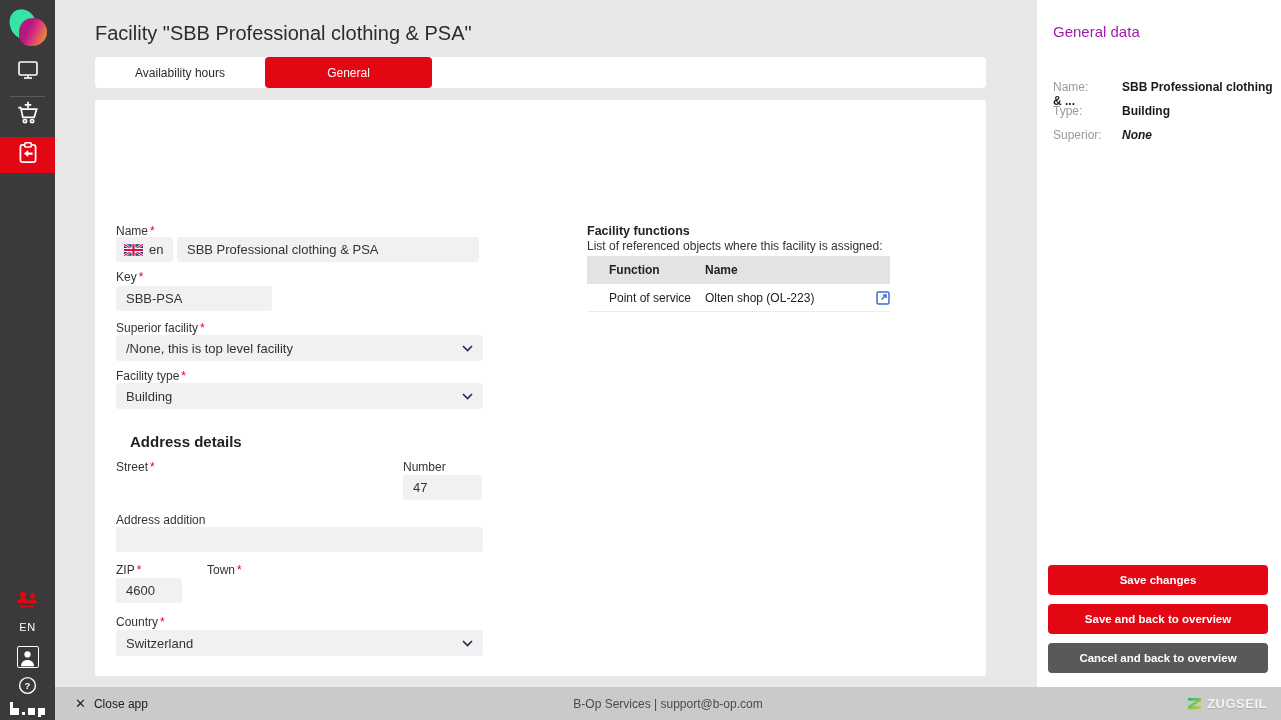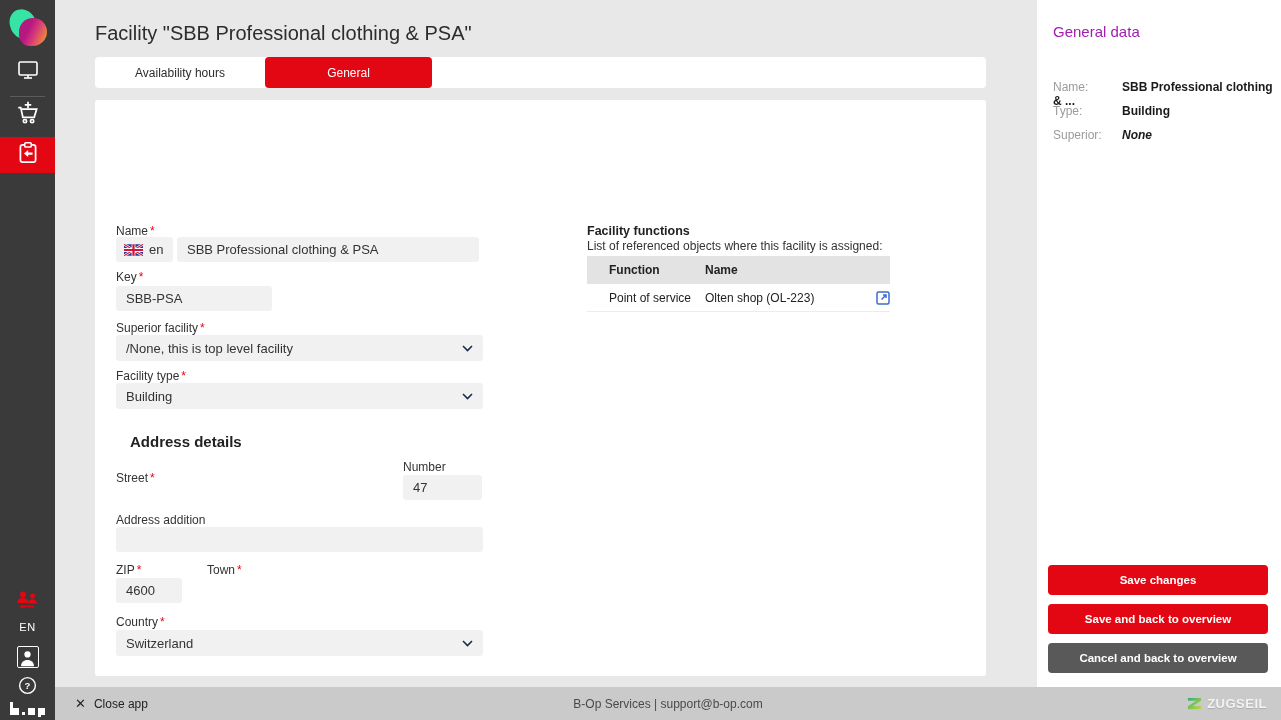--- a/index.html
+++ b/index.html
@@ -204,21 +204,21 @@
       </div>
       <div class="sel" style="left:21px;top:283px;width:367px;">
         <span>Building</span>
         <svg width="11" height="7" viewBox="0 0 11 7" fill="none" stroke="#1a2b49" stroke-width="1.6">
             <path d="M1 1l4.5 4.5L10 1"></path>
           </svg>
       </div>
 
       <div class="sec-h" style="left:35px;top:333px;">Address details</div>
 
-      <div class="lbl" style="left:21px;top:360px;margin-top:11px;">
+      <div class="lbl" style="left:21px;top:360px;">
         <span>Street</span><span class="req">*</span>
       </div>
 
       <div class="lbl" style="left:308px;top:360px;">Number</div>
       <input class="txt" style="left: 308px; top: 375px; width: 79px;" value="47">
 
       <div class="lbl" style="left:21px;top:413px;">Address addition</div>
       <input class="txt" style="left: 21px; top: 427px; width: 367px;" value="">
 
       <div class="lbl" style="left:21px;top:463px;">

